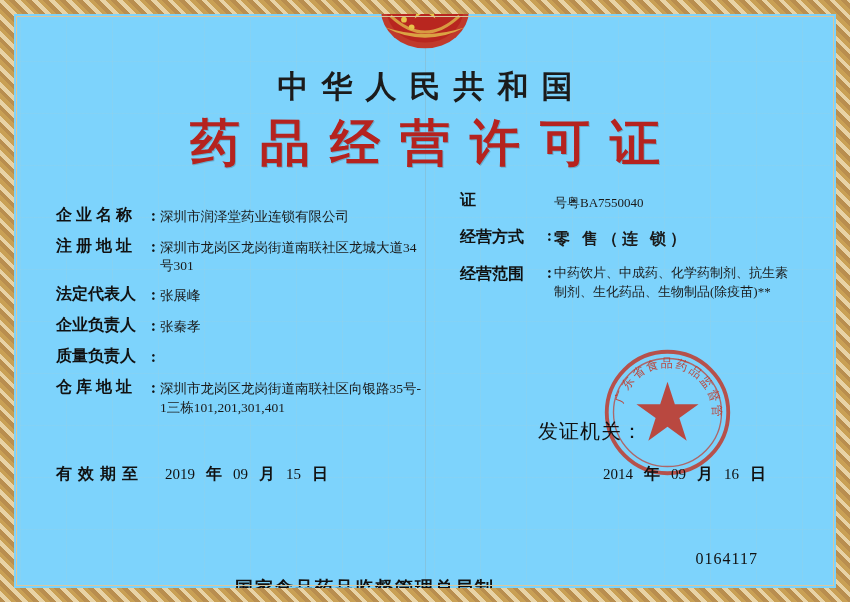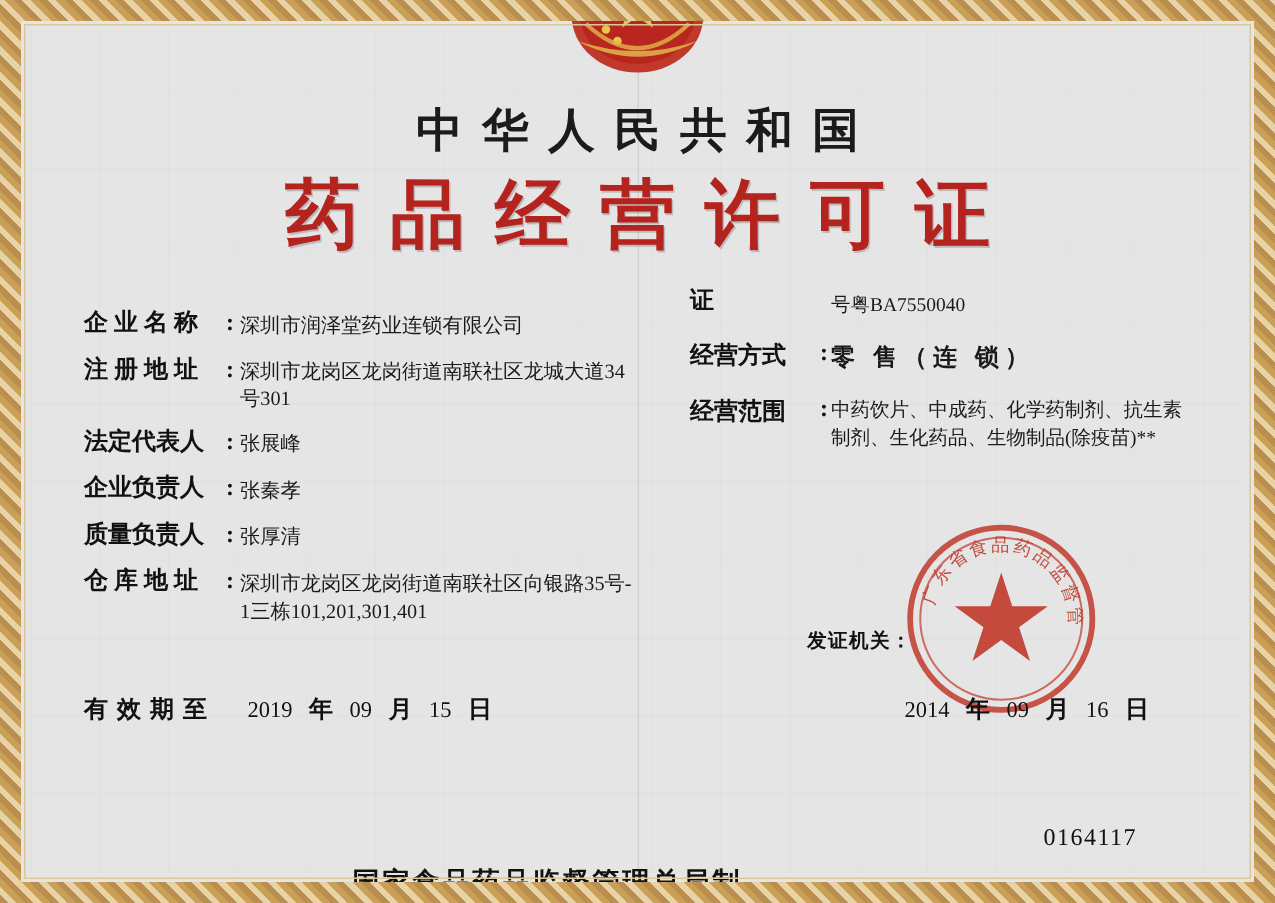--- a/index.html
+++ b/index.html
@@ -10,21 +10,21 @@
   body {
     width: 850px;
     height: 602px;
     font-family: "Liberation Serif", serif;
     overflow: hidden;
   }
   #cert {
     position: relative;
     width: 850px;
     height: 602px;
-    background: #e5e5e5;
+    background: #7dd3fc;
     overflow: hidden;
   }
   
   .border-frame {
     position: absolute;
     left: 0; top: 0; right: 0; bottom: 0;
     border: 14px solid #c9a96a;
     border-image: repeating-linear-gradient(
         45deg,
         #b98e4f 0px, #b98e4f 4px,
@@ -173,22 +173,22 @@
     left: 600px;
     top: 345px;
     width: 135px;
     height: 135px;
     pointer-events: none;
   }
   .issuer {
     position: absolute;
     left: 538px;
     top: 418px;
-    font-size: 13px;
-    font-weight: bold;
+    font-size: 20px;
+    font-weight: normal;
     color: #111;
     letter-spacing: 1px;
   }
 
   
   .dates {
     position: absolute;
     left: 0; right: 0;
     top: 462px;
     height: 26px;
@@ -293,21 +293,20 @@
           <span class="label-colon">:</span>
         </div>
       <div class="value">张秦孝</div>
     </div>
 
     <div class="row">
       <div class="label w4">
           <span>质量负责人</span>
           <span class="label-colon">:</span>
         </div>
-      <div class="value">张厚清</div>
     </div>
 
     <div class="row">
       <div class="label w4">
           <span>仓 库 地 址</span>
           <span class="label-colon">:</span>
         </div>
       <div class="value">深圳市龙岗区龙岗街道南联社区向银路35号-1三栋101,201,301,401</div>
     </div>
 

